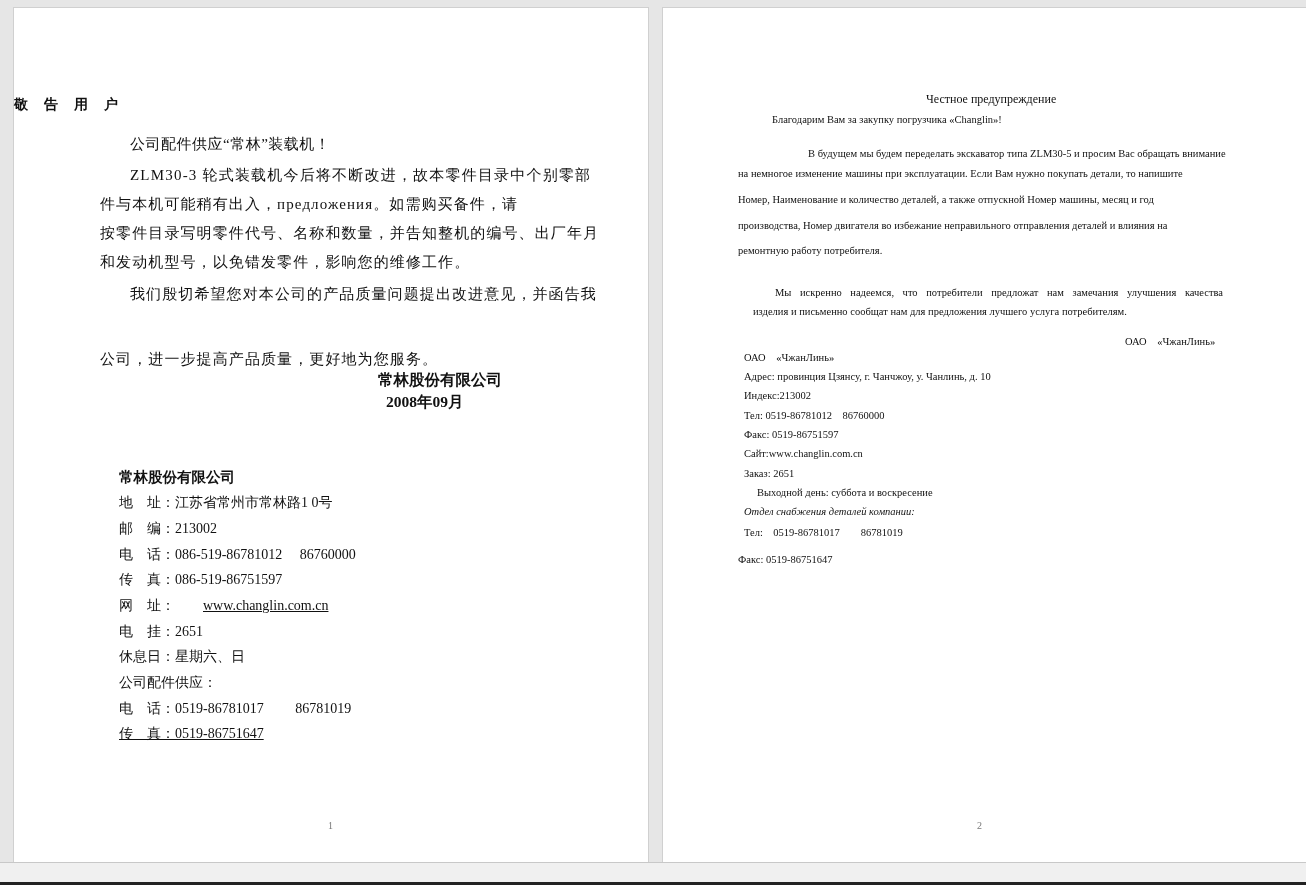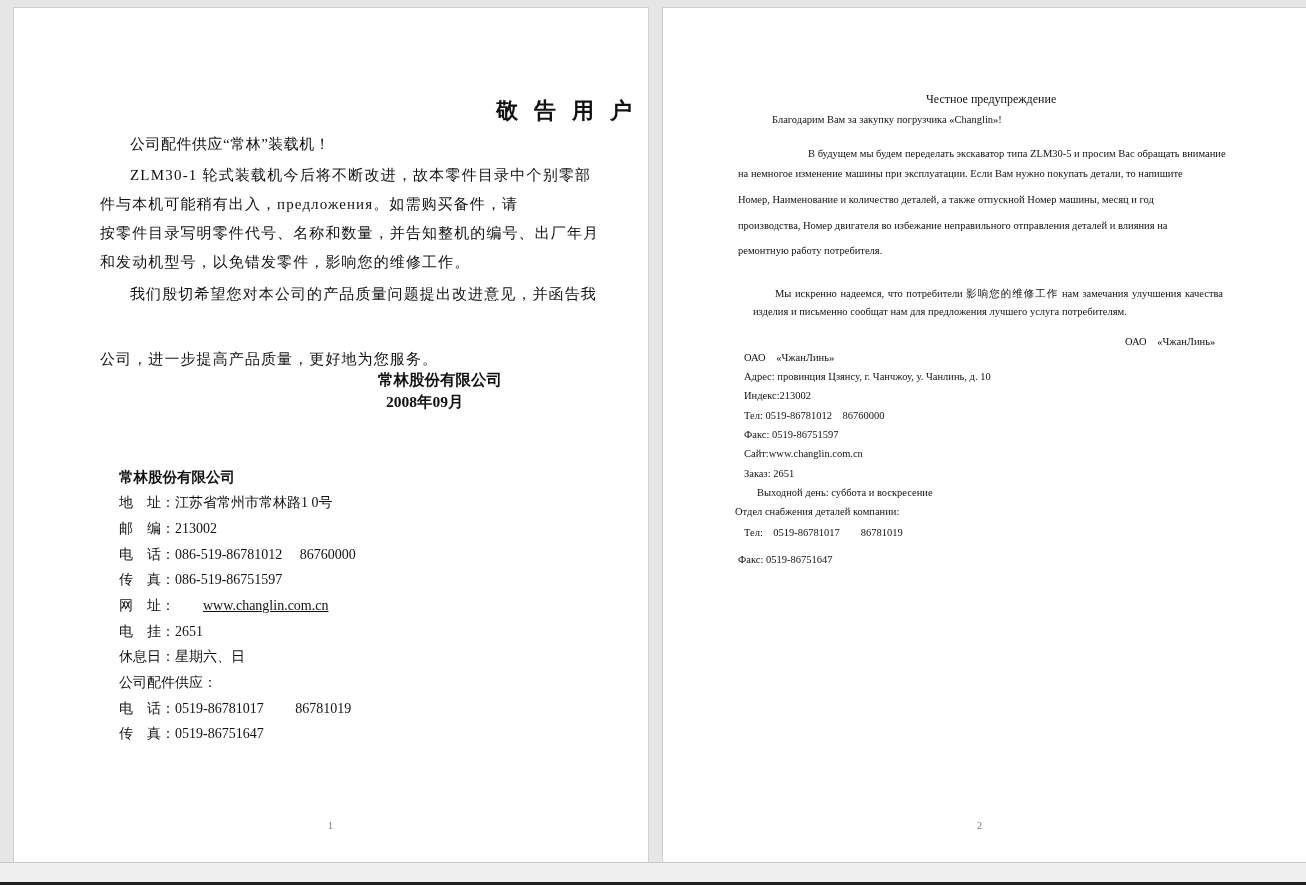--- a/index.html
+++ b/index.html
@@ -12,21 +12,21 @@
   .page {
     position: absolute; top: 8px; height: 854px; background: #ffffff;
     box-shadow: 0 0 0 1px #d0d0d0;
   }
   #page1 { left: 14px; width: 634px; }
   #page2 { left: 663px; width: 682px; }
   .abs { position: absolute; white-space: nowrap; }
 
   
   .cn { font-size: 15px; letter-spacing: 0.5px; }
-  .p1-title { top: 88px; left: 0; width: 634px; text-align: right; font-weight: bold; font-size: 22px; letter-spacing: 16px; padding-left: 18px; box-sizing: border-box; }
+  .p1-title { top: 88px; left: 0; width: 634px; text-align: left; font-weight: bold; font-size: 14px; letter-spacing: 16px; padding-left: 0; box-sizing: border-box; }
   .p1-line { left: 86px; font-size: 15px; }
   .p1-sign { font-weight: bold; font-size: 15.5px; }
   .contact-row { left: 105px; font-size: 14px; }
   .link { text-decoration: underline; color: #111; margin-left: 28px; }
   .pagenum { font-size: 10px; color: #777; }
 
   
   .ru { font-size: 10.5px; }
   .ru-title { font-size: 12px; }
   .p2-just { left: 75px; width: 485px; text-align: justify; text-align-last: justify; white-space: normal; font-size: 10.5px; }
@@ -35,70 +35,70 @@
   #statusbar { position: absolute; left: 0; top: 862px; width: 1306px; height: 20px; background: #f0f0f0; border-top: 1px solid #c8c8c8; }
   #bottomline { position: absolute; left: 0; top: 882px; width: 1306px; height: 3px; background: #222; }
 </style>
 </head>
 <body>
 
 <div id="page1" class="page">
   <div class="abs p1-title">敬告用户</div>
 
   <div class="abs p1-line cn" style="top:127px; left:116px;">公司配件供应“常林”装载机！</div>
-  <div class="abs p1-line cn" style="top:158px; left:116px; letter-spacing:1.2px;">ZLM30-1 轮式装载机今后将不断改进，故本零件目录中个别零部</div>
+  <div class="abs p1-line cn" style="top:158px; left:116px; letter-spacing:1.2px;">ZLM30-3 轮式装载机今后将不断改进，故本零件目录中个别零部</div>
   <div class="abs p1-line cn" style="top:187px; letter-spacing:1.1px;">件与本机可能稍有出入，предложения。如需购买备件，请</div>
   <div class="abs p1-line cn" style="top:216px; letter-spacing:1.1px;">按零件目录写明零件代号、名称和数量，并告知整机的编号、出厂年月</div>
   <div class="abs p1-line cn" style="top:245px; letter-spacing:1.1px;">和发动机型号，以免错发零件，影响您的维修工作。</div>
   <div class="abs p1-line cn" style="top:277px; left:116px; letter-spacing:1.1px;">我们殷切希望您对本公司的产品质量问题提出改进意见，并函告我</div>
   <div class="abs p1-line cn" style="top:306px; letter-spacing:1.1px;margin-top:36px;">公司，进一步提高产品质量，更好地为您服务。</div>
 
   <div class="abs p1-sign" style="top:362px; left:364px;">常林股份有限公司</div>
   <div class="abs p1-sign" style="top:384px; left:372px;">2008年09月</div>
 
   <div class="abs p1-sign" style="top:460px; left:105px; font-size:14.5px;">常林股份有限公司</div>
 
   <div class="abs contact-row" style="top:486px;"><span>地　址：</span><span>江苏省常州市常林路1 0号</span></div>
   <div class="abs contact-row" style="top:512px;"><span>邮　编：</span><span>213002</span></div>
   <div class="abs contact-row" style="top:538px;"><span>电　话：</span><span>086-519-86781012　 86760000</span></div>
   <div class="abs contact-row" style="top:563px;"><span>传　真：</span><span>086-519-86751597</span></div>
   <div class="abs contact-row" style="top:589px;"><span>网　址：</span><span class="link">www.changlin.com.cn</span></div>
   <div class="abs contact-row" style="top:615px;"><span>电　挂：</span><span>2651</span></div>
   <div class="abs contact-row" style="top:640px;"><span>休息日：</span><span>星期六、日</span></div>
   <div class="abs contact-row" style="top:666px;"><span>公司配件供应：</span><span></span></div>
   <div class="abs contact-row" style="top:692px;"><span>电　话：</span><span>0519-86781017　　 86781019</span></div>
-  <div class="abs contact-row" style="top:717px;"><span>传　真：</span><span>0519-86751647</span></div>
+  <div class="abs contact-row" style="top:717px;text-decoration:underline;"><span>传　真：</span><span>0519-86751647</span></div>
 
   <div class="abs pagenum" style="top:812px; left:314px;">1</div>
 </div>
 
 <div id="page2" class="page">
   <div class="abs ru-title" style="top:84px; left:263px;">Честное предупреждение</div>
   <div class="abs ru" style="top:106px; left:109px;">Благодарим Вам за закупку погрузчика «Changlin»!</div>
 
   <div class="abs ru" style="top:140px; left:105px;margin-left:40px;">В будущем мы будем переделать экскаватор типа ZLM30-5 и просим Вас обращать внимание</div>
   <div class="abs ru" style="top:160px; left:75px;">на немногое изменение машины при эксплуатации. Если Вам нужно покупать детали, то напишите</div>
   <div class="abs ru" style="top:186px; left:75px;">Номер, Наименование и количество деталей, а также отпускной Номер машины, месяц и год</div>
   <div class="abs ru" style="top:212px; left:75px;">производства, Номер двигателя во избежание неправильного отправления деталей и влияния на</div>
   <div class="abs ru" style="top:237px; left:75px;">ремонтную работу потребителя.</div>
 
-  <div class="abs p2-just" style="top:279px; left:112px; width:448px;">Мы искренно надеемся, что потребители 影响您的维修工作 нам замечания улучшения качества</div>
+  <div class="abs p2-just" style="top:279px; left:112px; width:448px;">Мы искренно надеемся, что потребители предложат нам замечания улучшения качества</div>
   <div class="abs ru" style="top:298px; left:90px;">изделия и письменно сообщат нам для предложения лучшего услуга потребителям.</div>
 
   <div class="abs ru" style="top:327px; left:462px;">ОАО　«ЧжанЛинь»</div>
 
   <div class="abs ru" style="top:343px; left:81px;">ОАО　«ЧжанЛинь»</div>
   <div class="abs ru" style="top:363px; left:81px;">Адрес: провинция Цзянсу, г. Чанчжоу, у. Чанлинь, д. 10</div>
   <div class="abs ru" style="top:382px; left:81px;">Индекс:213002</div>
   <div class="abs ru" style="top:401px; left:81px;">Тел: 0519-86781012　86760000</div>
   <div class="abs ru" style="top:421px; left:81px;">Факс: 0519-86751597</div>
   <div class="abs ru" style="top:440px; left:81px;">Сайт:www.changlin.com.cn</div>
   <div class="abs ru" style="top:460px; left:81px;">Заказ: 2651</div>
   <div class="abs ru" style="top:479px; left:81px;margin-left:13px;">Выходной день: суббота и воскресение</div>
-  <div class="abs ru" style="top:498px; left:72px;">Отдел снабжения деталей компании:</div>
+  <div class="abs ru" style="top:498px; left:81px;font-style:italic;">Отдел снабжения деталей компании:</div>
   <div class="abs ru" style="top:518px; left:81px;">Тел:　0519-86781017　　86781019</div>
   <div class="abs ru" style="top:546px; left:75px;">Факс: 0519-86751647</div>
 
   <div class="abs pagenum" style="top:812px; left:314px;">2</div>
 </div>
 
 <div id="statusbar"></div>
 <div id="bottomline"></div>
 
 </body></html>

